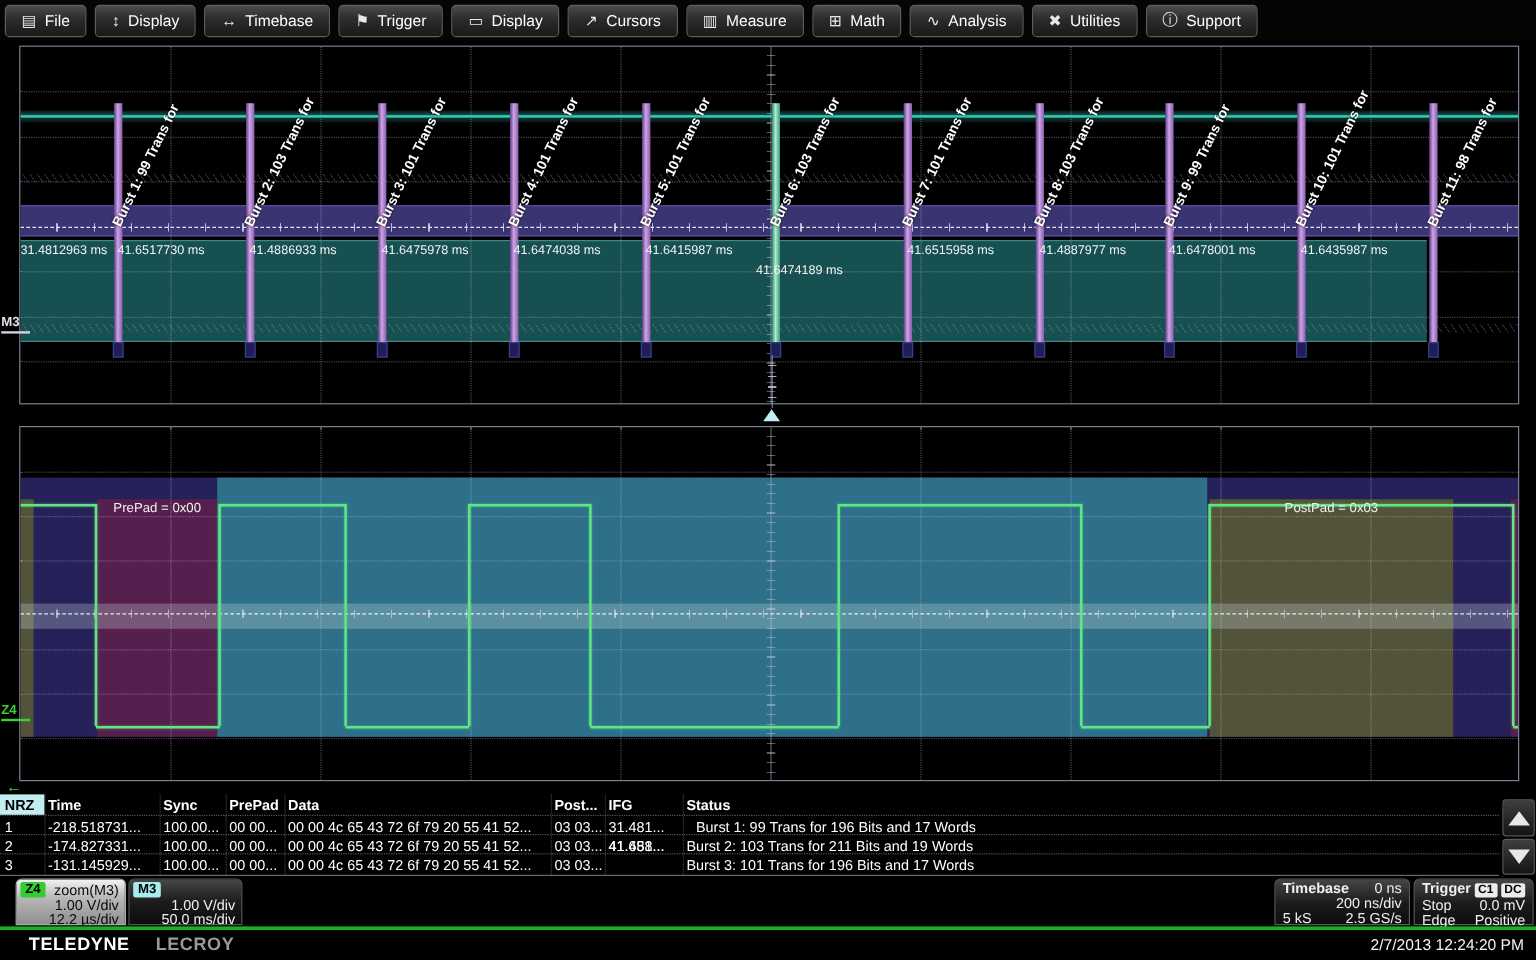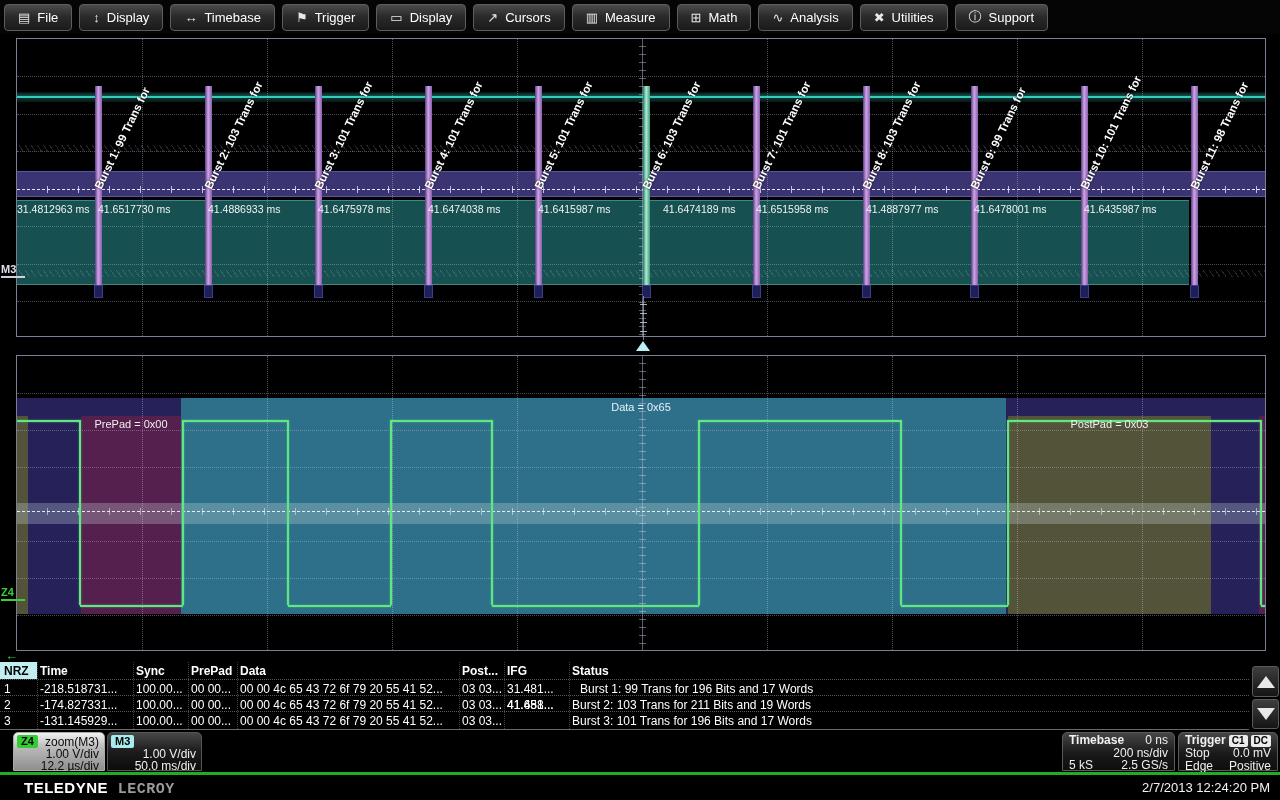--- a/index.html
+++ b/index.html
@@ -101,21 +101,21 @@
   #tb-box{left:1062px;width:113px;}
   #trg-box{left:1178px;width:100px;}
   .ib-row{display:flex;justify-content:space-between;line-height:12.5px;}
   .ib-title{font-weight:bold;}
   .cbadge{display:inline-block;background:#ececec;color:#000;font-size:10px;font-weight:bold;
     padding:0 3px;border-radius:2px;line-height:12px;margin-left:3px;}
 
   #green-line{position:absolute;left:0;top:772px;width:1280px;height:3px;background:#1fae1f;z-index:9;}
   #footer{position:absolute;left:0;top:775px;width:1280px;height:25px;background:#000;z-index:9;}
   #brand{position:absolute;left:24px;top:4px;font-size:15px;font-weight:bold;letter-spacing:.5px;}
-  #brand .b1{color:#fff;} #brand .b2{color:#9a9a9a;margin-left:5px;font-weight:bold;font-family:Liberation Mono, monospace;}
+  #brand .b1{color:#fff;} #brand .b2{color:#9a9a9a;margin-left:17px;font-weight:bold;}
   #datetime{position:absolute;right:10px;top:5px;color:#f2f2f2;font-size:13px;}
 </style>
 </head>
 <body>
 
 <div id="menubar">
     <div class="menu-btn">
       <div class="mi">▤</div>
       <div>File</div>
     </div>
@@ -218,40 +218,39 @@
     <div class="burst-label" style="left: 1072px;">Burst  10: 101 Trans for</div>
     <div class="burst-marker" style="left: 1174px;"></div>
     <div class="burst-foot" style="left: 1173px;"></div>
     <div class="burst-label" style="left: 1182px;">Burst  11:  98 Trans for</div>
     <div class="time-label" style="left: 0px; width: 81px;">31.4812963 ms</div>
     <div class="time-label" style="left: 81px; width: 110px;">41.6517730 ms</div>
     <div class="time-label" style="left: 191px; width: 110px;">41.4886933 ms</div>
     <div class="time-label" style="left: 301px; width: 110px;">41.6475978 ms</div>
     <div class="time-label" style="left: 411px; width: 110px;">41.6474038 ms</div>
     <div class="time-label" style="left: 521px; width: 108px;">41.6415987 ms</div>
-    <div class="time-label" style="left: 646px; width: 110px;">41.6474189 ms</div>
+    <div class="time-label" style="left: 613px; width: 110px; margin-top: 16px;">41.6474189 ms</div>
     <div class="time-label" style="left: 739px; width: 110px;">41.6515958 ms</div>
     <div class="time-label" style="left: 849px; width: 108px;">41.4887977 ms</div>
     <div class="time-label" style="left: 957px; width: 110px;">41.6478001 ms</div>
     <div class="time-label" style="left: 1067px; width: 110px;">41.6435987 ms</div>
   </div>
 
 <div class="ch-label" id="m3-label">M3</div>
 <div class="ch-label" id="z4-label">Z4</div>
 <div id="pan-arrow">←</div>
 <div id="trig-vline"></div>
 <div id="trig-tickline"></div>
 <div id="trig-tri"></div>
 
 <div class="grid" id="zoom-grid">
   <div id="zg-navy"></div>
   <div id="zg-lightband"></div>
   <div id="zg-tickrow"></div>
   <div id="zg-dash"></div>
-  <div id="zg-datalabel">Data = 0x65</div>
 <div class="vline" style="left: 125px;"></div>
     <div class="vline" style="left: 250px;"></div>
     <div class="vline" style="left: 375px;"></div>
     <div class="vline" style="left: 500px;"></div>
     <div class="vline" style="left: 750px;"></div>
     <div class="vline" style="left: 875px;"></div>
     <div class="vline" style="left: 1000px;"></div>
     <div class="vline" style="left: 1125px;"></div>
     <div class="hline" style="top: 37px;"></div>
     <div class="hline" style="top: 74px;"></div>

